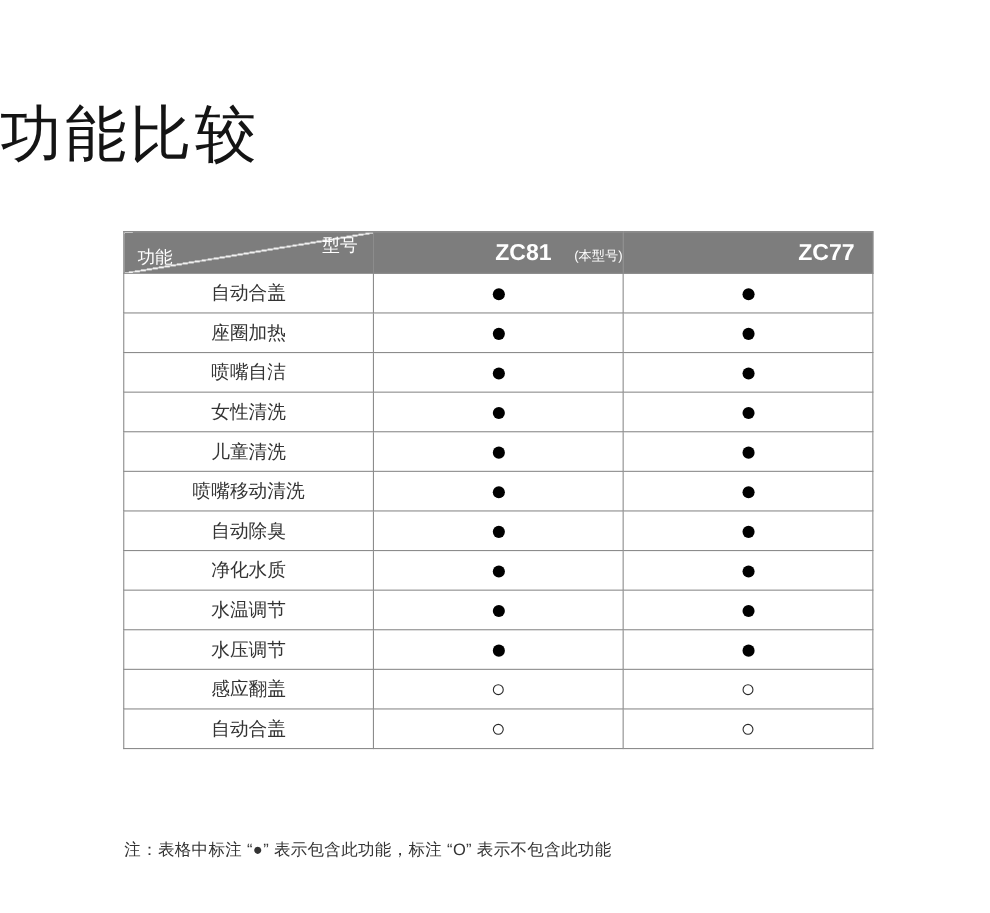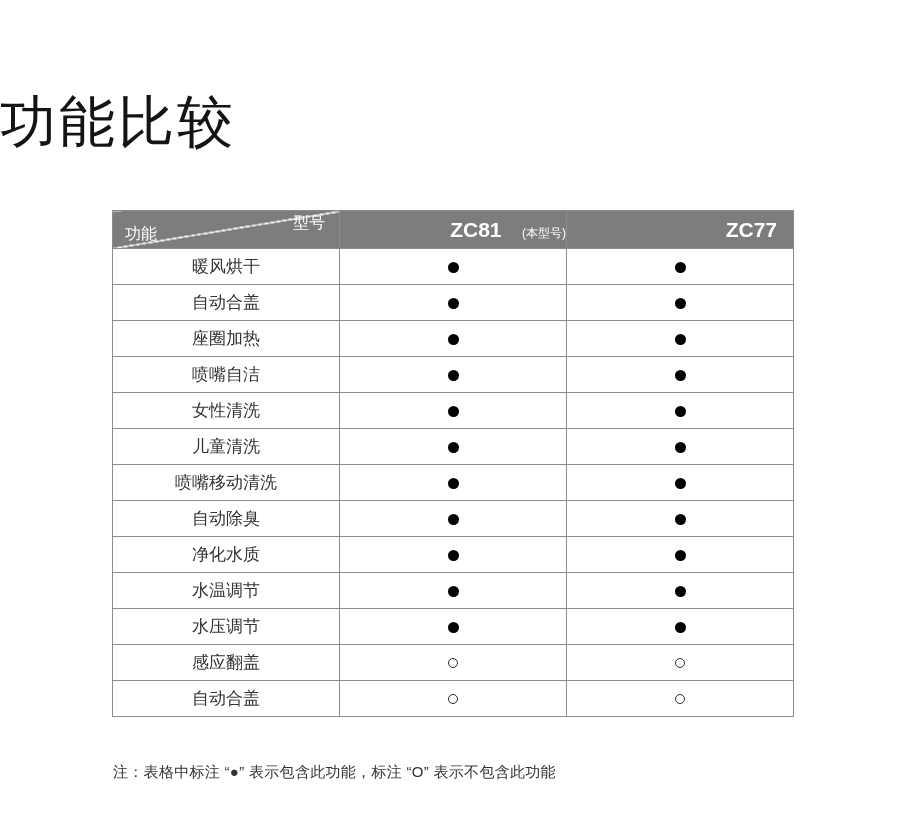--- a/index.html
+++ b/index.html
@@ -130,25 +130,20 @@
           <span class="model-subname">(本型号)</span>
         </th>
         <th class="model-col">
           <span class="model-name">ZC77</span>
           <span class="model-subname"></span>
         </th>
       </tr>
     </thead>
     <tbody>
         <tr>
-          <td>暖风烘干</td>
-          <td><span class="dot filled"></span></td>
-          <td><span class="dot filled"></span></td>
-        </tr>
-        <tr>
           <td>自动合盖</td>
           <td><span class="dot filled"></span></td>
           <td><span class="dot filled"></span></td>
         </tr>
         <tr>
           <td>座圈加热</td>
           <td><span class="dot filled"></span></td>
           <td><span class="dot filled"></span></td>
         </tr>
         <tr>

